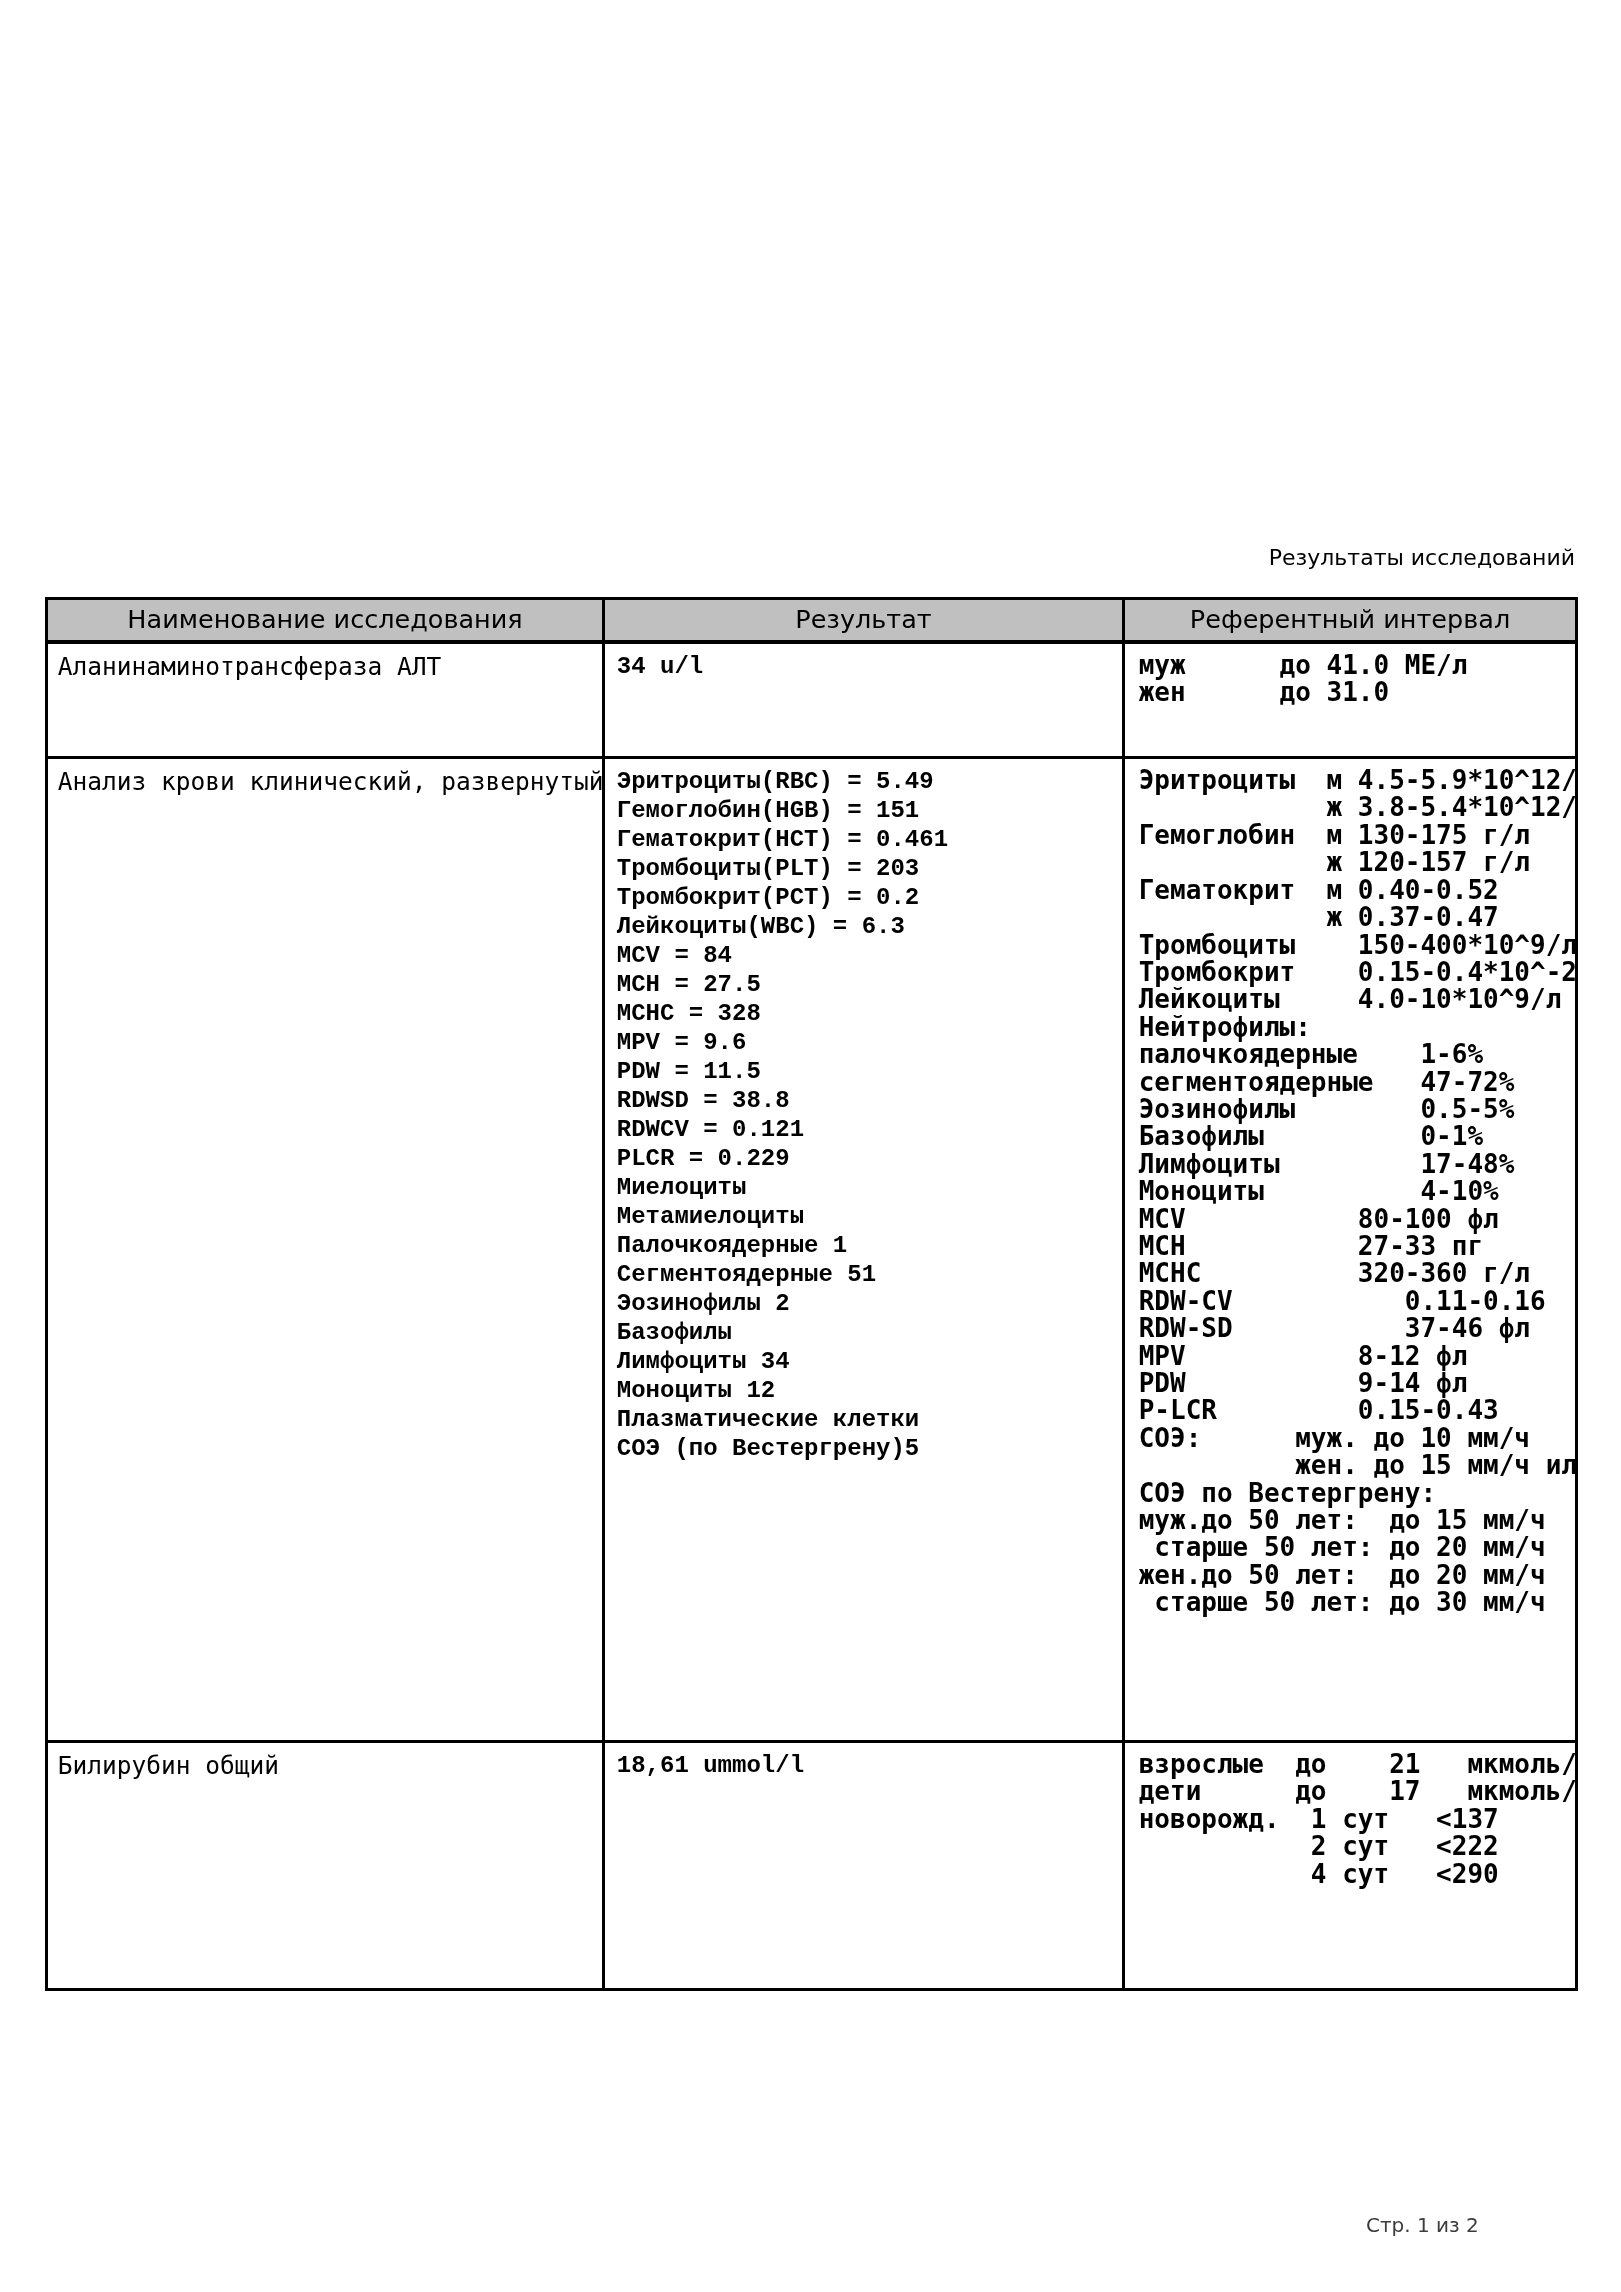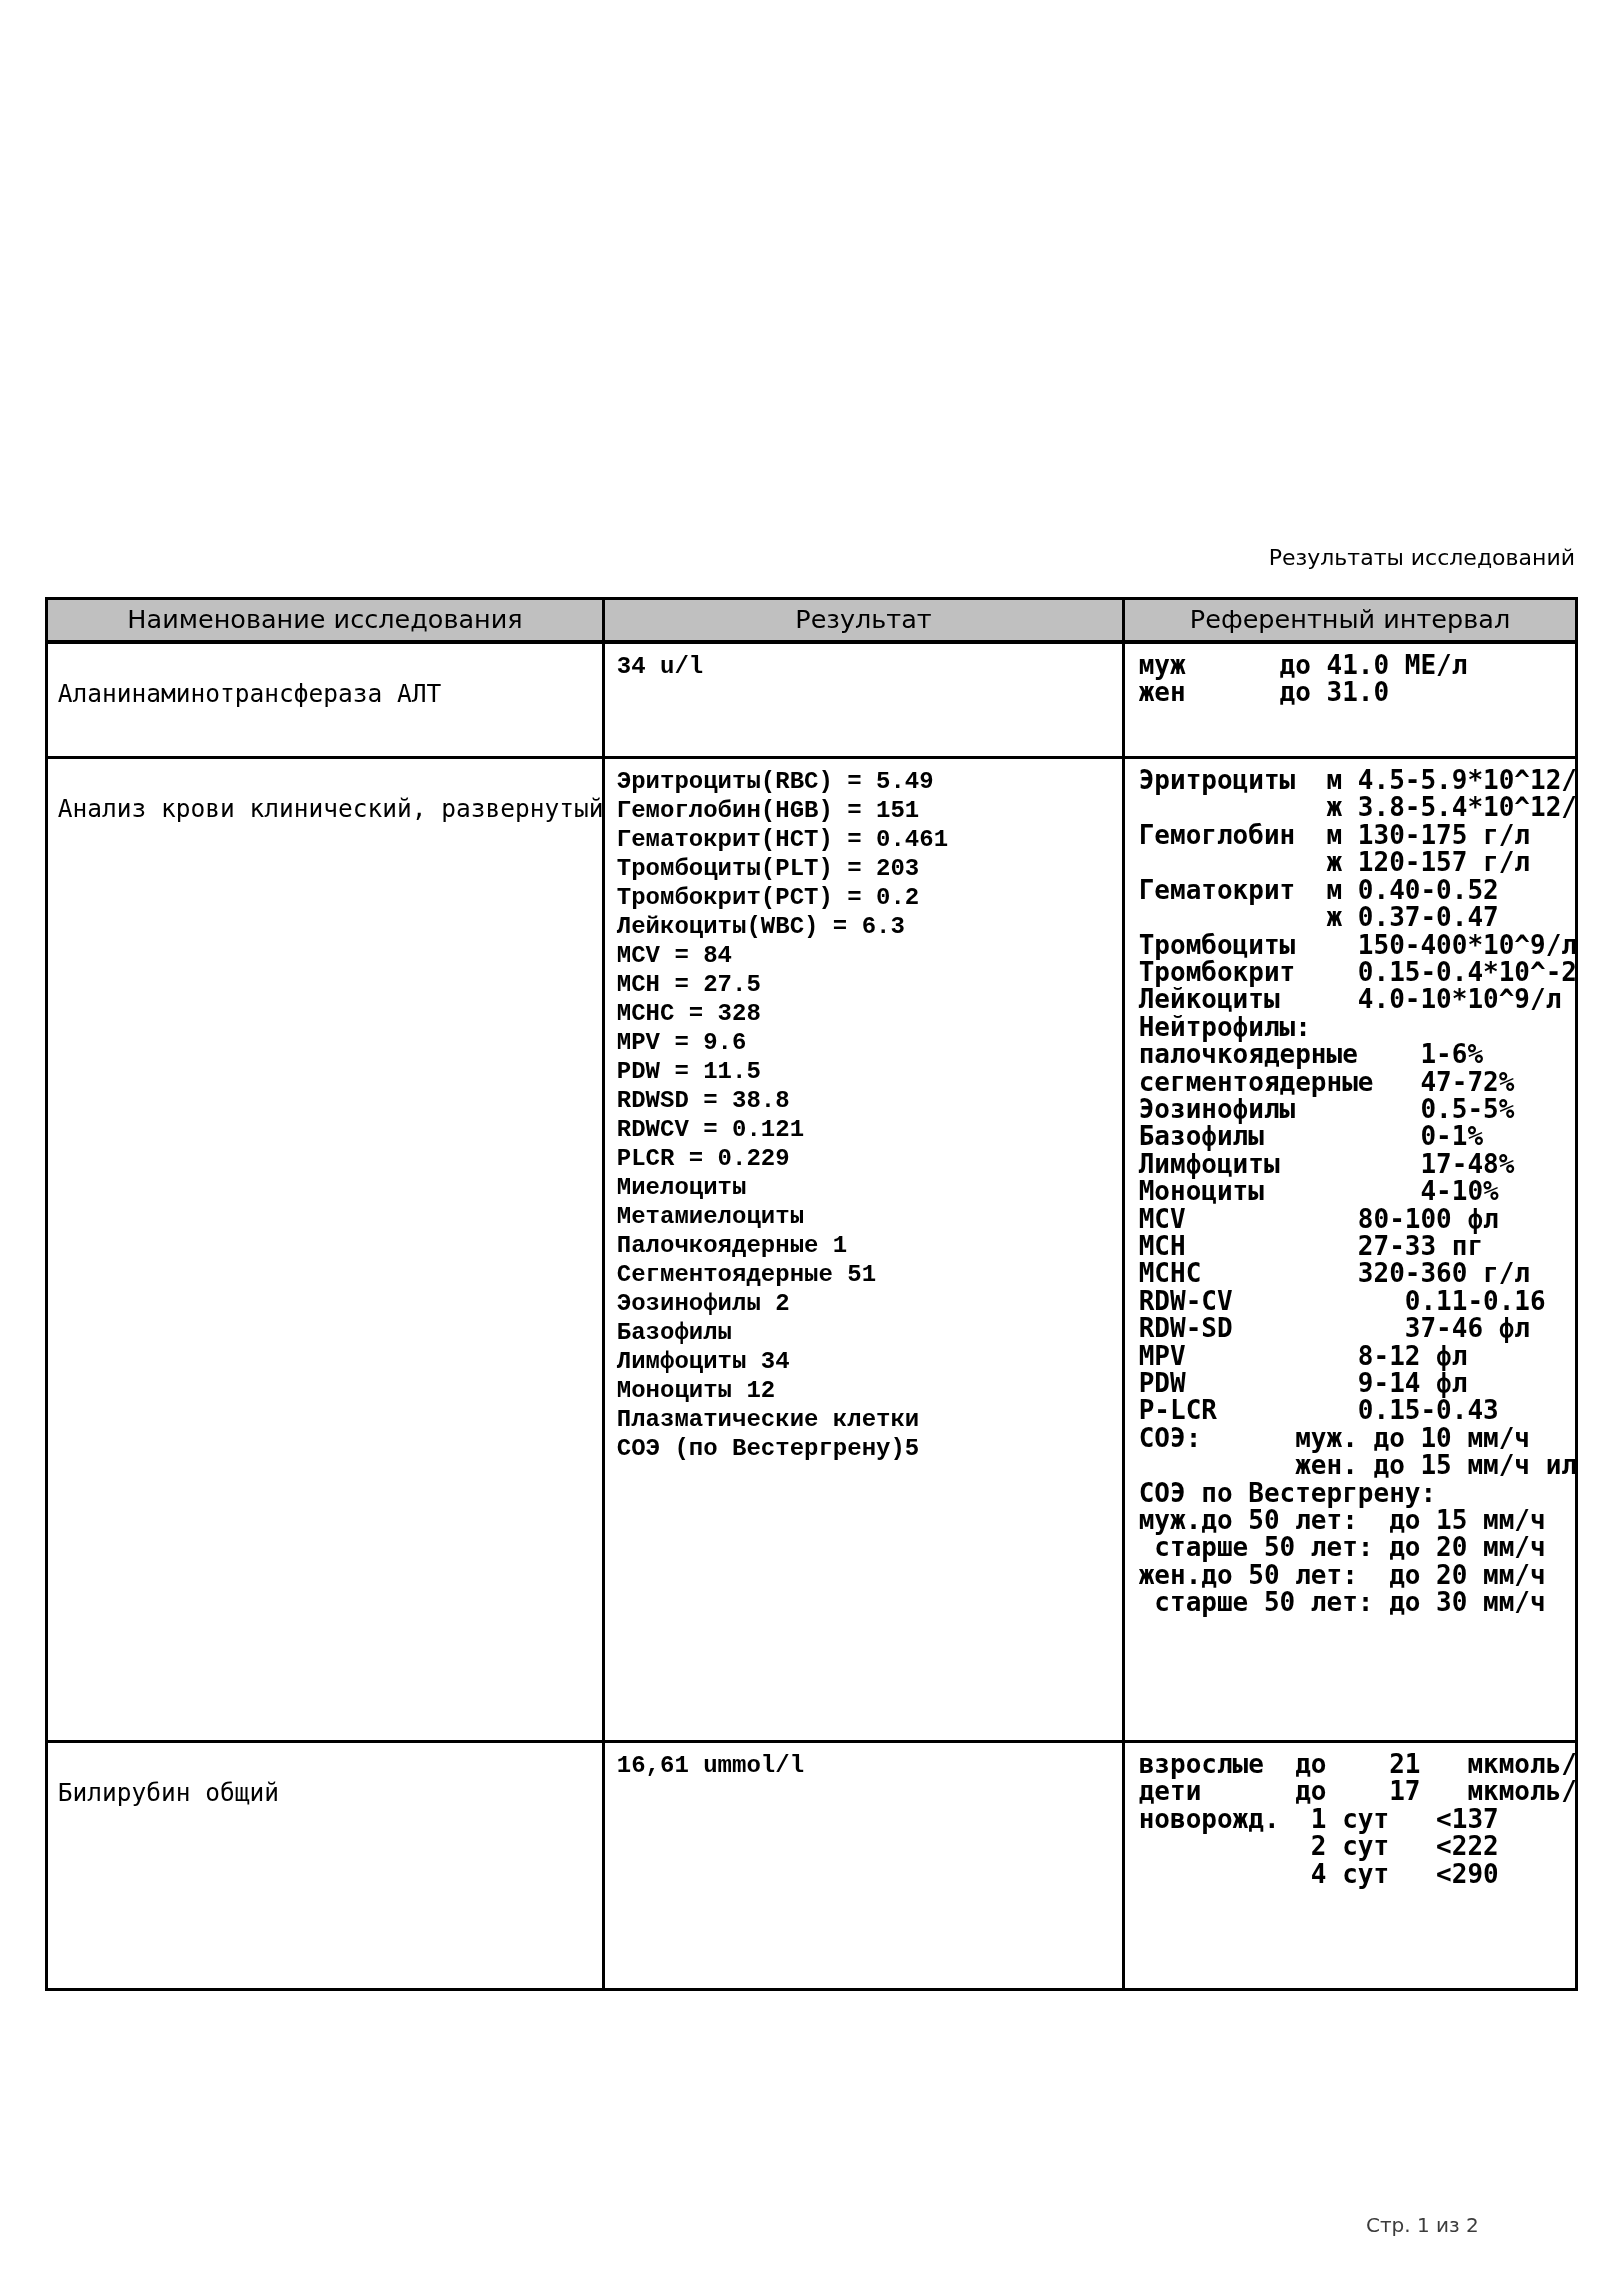--- a/index.html
+++ b/index.html
@@ -55,21 +55,20 @@
   tr.row-blood td { height: 984px; }
   tr.row-ast   td { height: 111px; }
   tr.row-bili  td { height: 248px; }
   .cell-name {
     font-family: "DejaVu Sans Mono", monospace;
     font-weight: normal;
     font-size: 24.5px;
     line-height: 29px;
     padding: 7.8px 9.8px;
     white-space: pre;
-    margin-top: 27px;
   }
   .cell-result {
     font-family: Liberation Mono, monospace;
     font-weight: bold;
     font-size: 24px;
     line-height: 29px;
     padding: 7.8px 11.8px;
     white-space: pre;
   }
   .cell-ref {
@@ -185,21 +184,21 @@
  старше 50 лет: до 20 мм/ч
 жен.до 50 лет:  до 20 мм/ч
  старше 50 лет: до 30 мм/ч</div>
           </td>
       </tr>
       <tr class="row-bili">
         <td>
             <div class="cell-name">Билирубин общий</div>
           </td>
         <td>
-            <div class="cell-result">16,61 ummol/l</div>
+            <div class="cell-result">18,61 ummol/l</div>
           </td>
         <td>
             <div class="cell-ref">взрослые  до    21   мкмоль/л
 дети      до    17   мкмоль/л
 новорожд.  1 сут   &lt;137
            2 сут   &lt;222
            4 сут   &lt;290</div>
           </td>
       </tr>
     </tbody>

